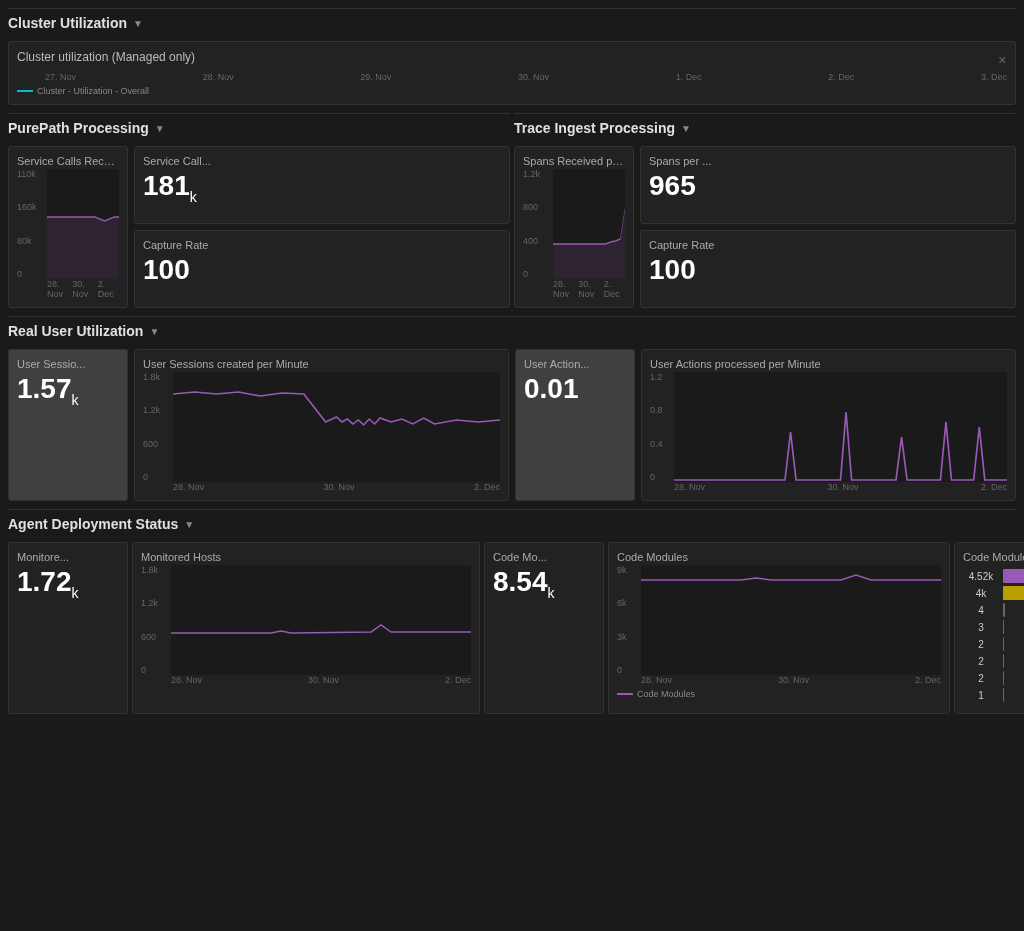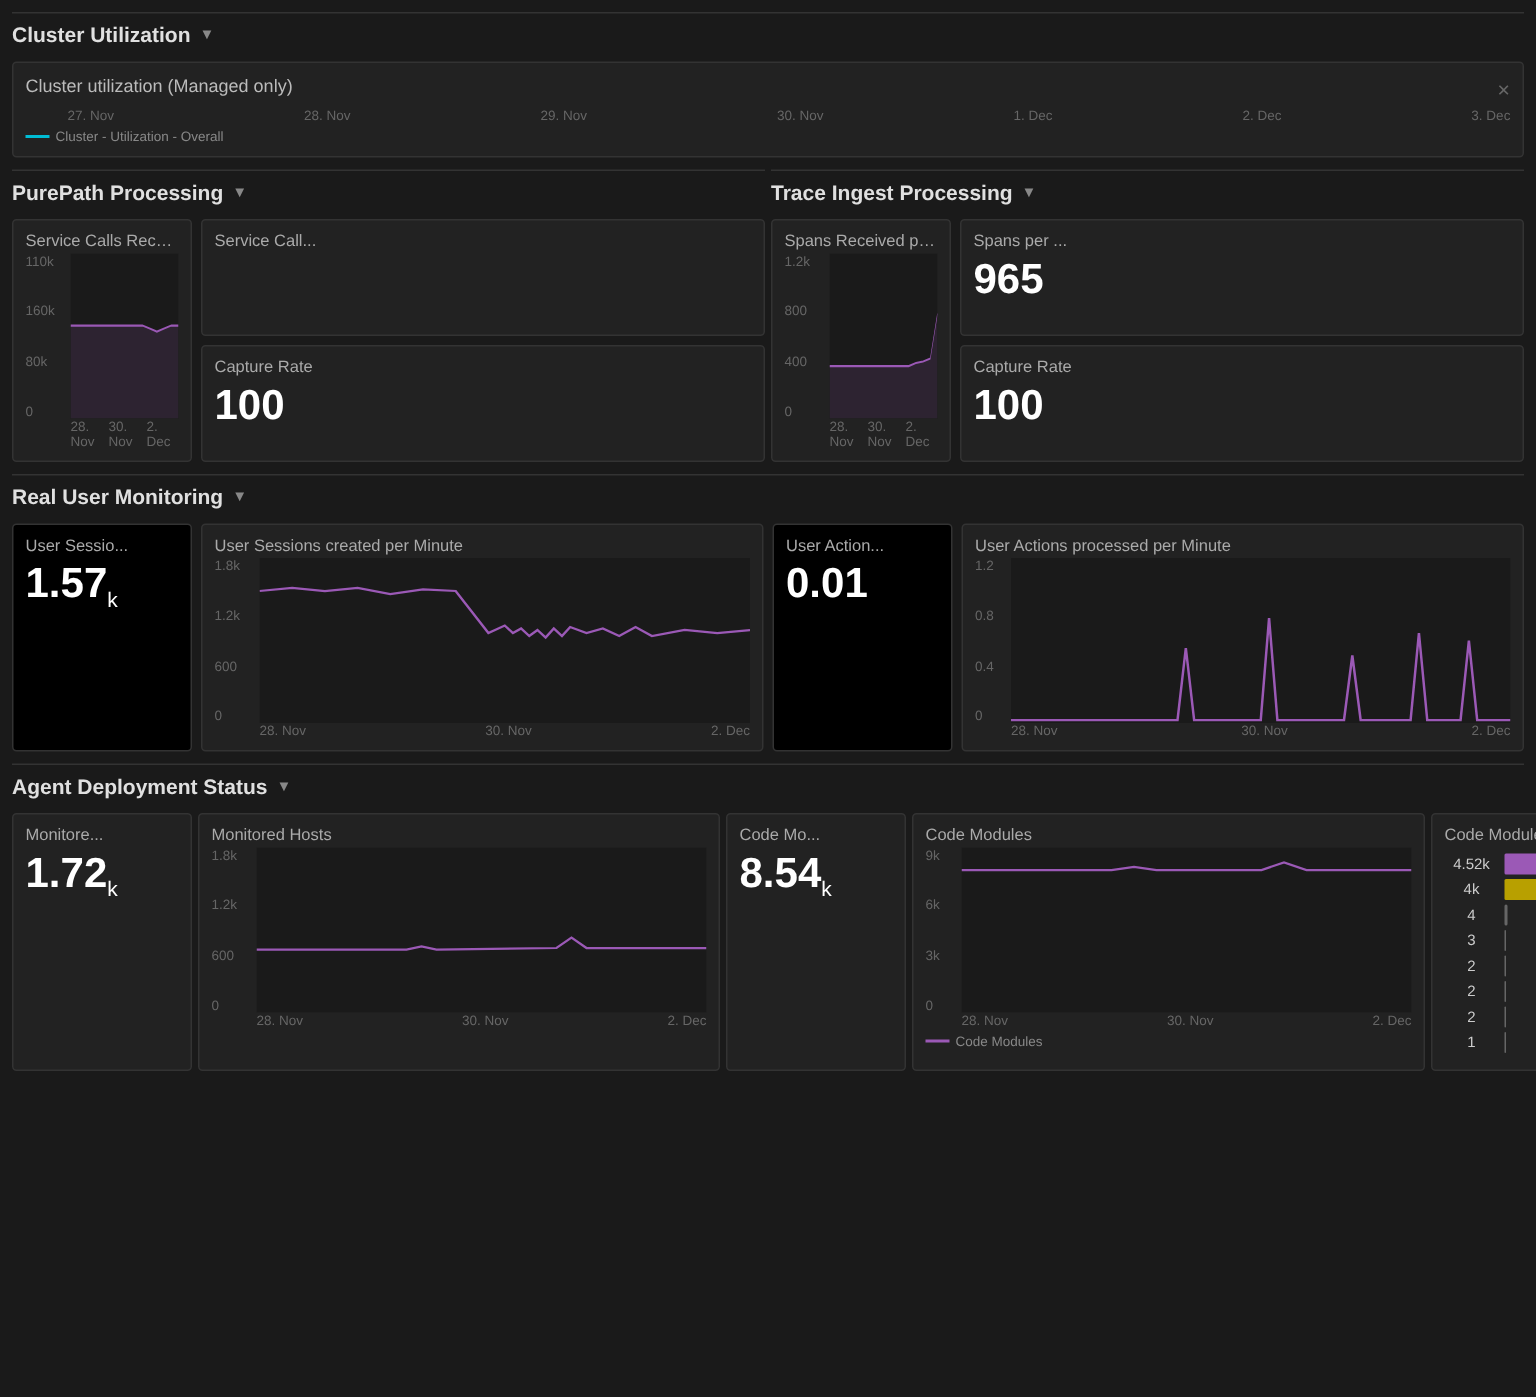--- a/index.html
+++ b/index.html
@@ -109,21 +109,21 @@
     }
 
     
     .rum-grid {
       display: grid;
       grid-template-columns: 120px 1fr 120px 1fr;
       gap: 6px;
       margin-bottom: 8px;
     }
     .rum-grid .card-small {
-      background: #000000;
+      background: #404040;
       border: 1px solid #333;
       border-radius: 3px;
       padding: 8px;
     }
     .rum-grid .chart-card {
       background: #222;
       border: 1px solid #333;
       border-radius: 3px;
       padding: 8px;
     }
@@ -249,20 +249,23 @@
 <div class="two-sections">
 
   <div class="section-box">
     <div class="section-header">
       <span>PurePath Processing</span>
       <span class="chevron">▼</span>
     </div>
     <div class="purepath-grid">
       <div class="card-small">
         <div class="card-label">Service Call...</div>
+        <div class="card-value">
+          <span>181</span><sub>k</sub>
+        </div>
       </div>
       <div class="chart-card">
         <div class="card-label">Service Calls Received</div>
         <div style="display:flex;gap:0;height:110px;">
           <div style="width:30px;display:flex;flex-direction:column;justify-content:space-between;font-size:9px;color:#666;">
             <span>110k</span>
             <span>160k</span>
             <span>80k</span>
             <span>0</span>
           </div>
@@ -322,21 +325,21 @@
       <div class="card-small">
         <div class="card-label">Capture Rate</div>
         <div class="card-value">100</div>
       </div>
     </div>
   </div>
 </div>
 
 <div style="margin-bottom:8px;">
   <div class="section-header">
-    <span>Real User Monitoring</span>
+    <span>Real User Utilization</span>
     <span class="chevron">▼</span>
   </div>
   <div class="rum-grid">
     <div class="card-small">
       <div class="card-label">User Sessio...</div>
       <div class="card-value">
         <span>1.57</span><sub>k</sub>
       </div>
     </div>
     <div class="chart-card">

